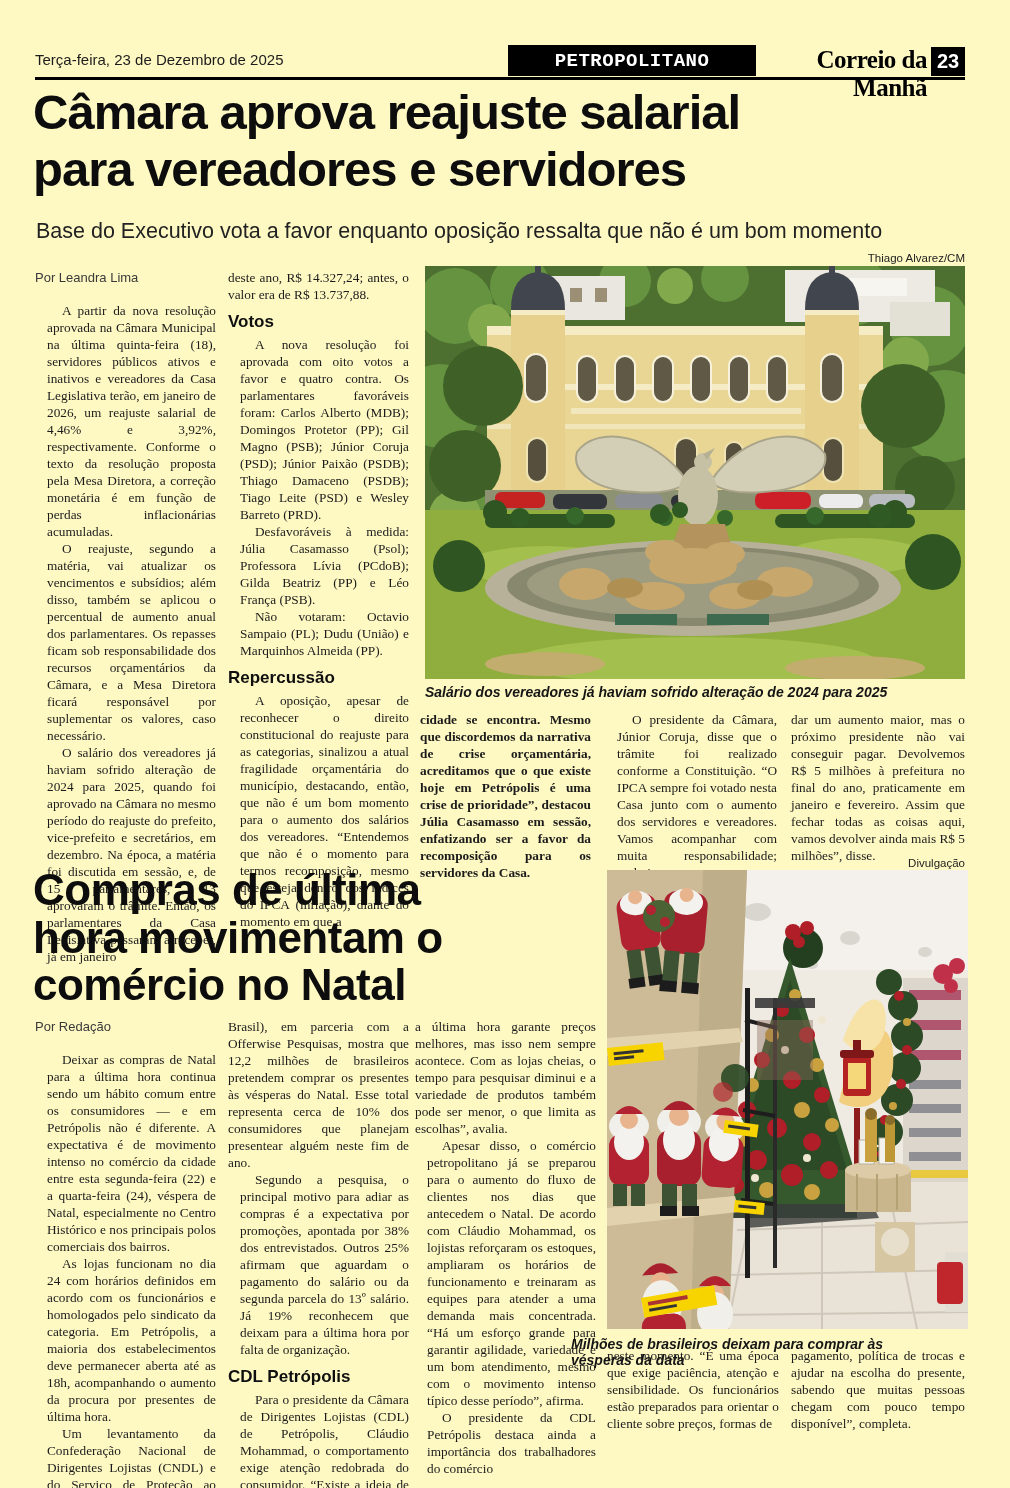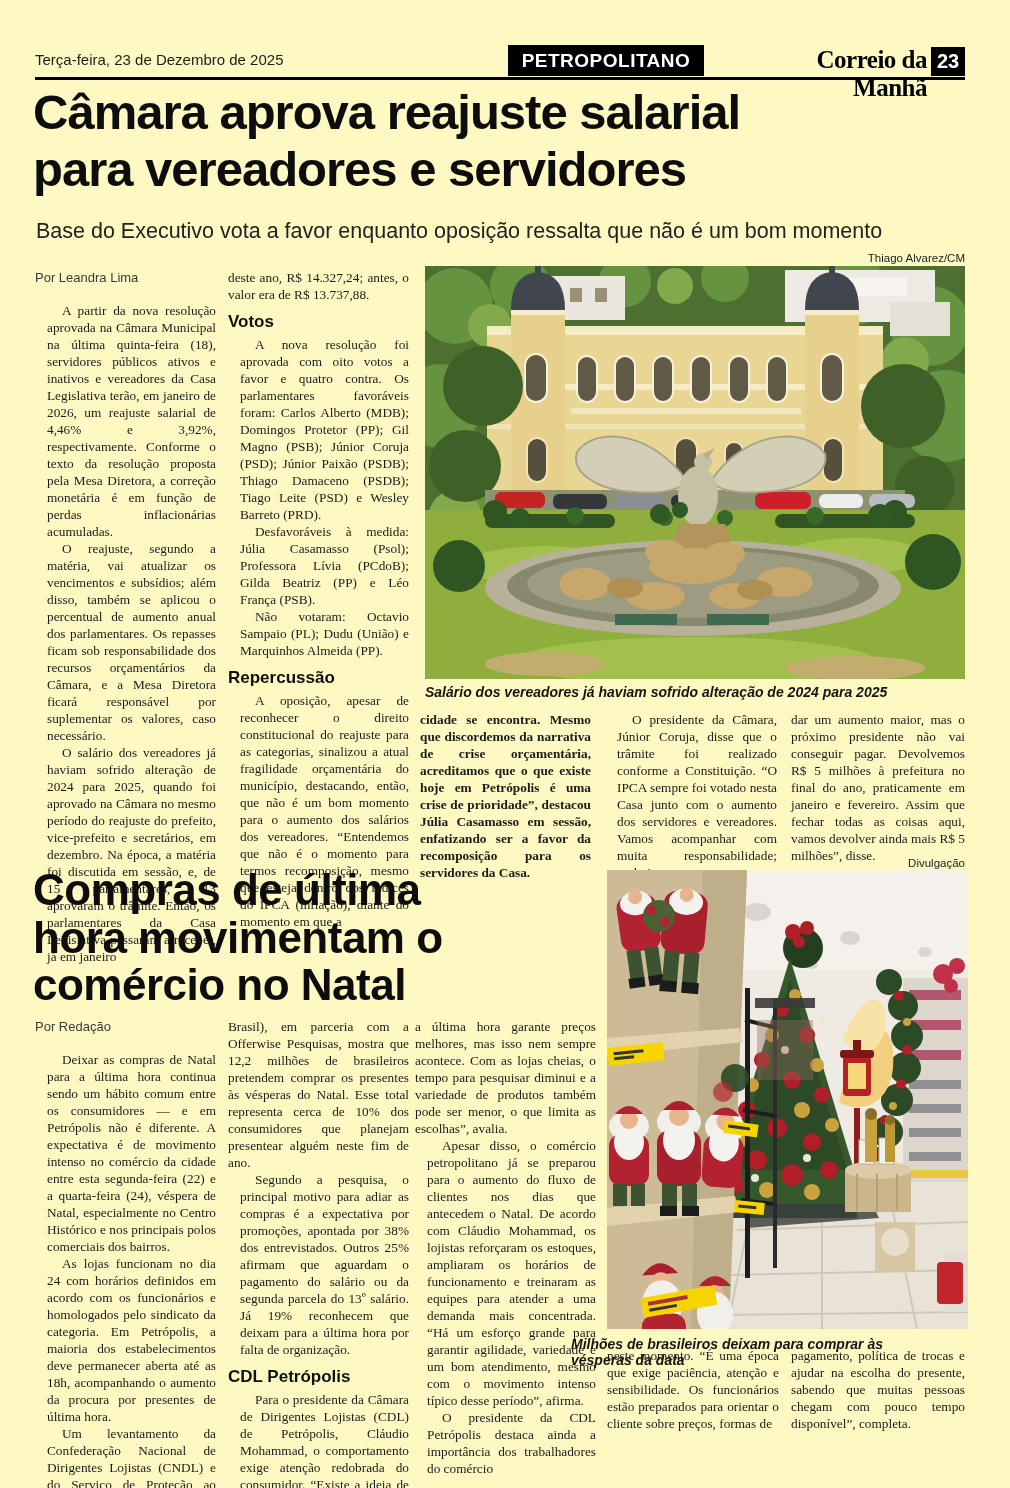--- a/index.html
+++ b/index.html
@@ -1,23 +1,23 @@
 <!DOCTYPE html>
 <html lang="pt"><head>
 <meta charset="utf-8">
 <title>Correio da Manhã — p.23</title>
 <style>
   html,body{margin:0;padding:0;background:#ffffff;}
   .page{position:relative;width:1010px;height:1488px;background:#fef9c3;overflow:hidden;
         font-family:"Liberation Sans",sans-serif;color:#111;}
   
   .date{position:absolute;left:35px;top:51px;font-size:15px;color:#1c1c1c;}
-  .section-bar{position:absolute;left:508px;top:45px;width:196px;height:31px;background:#000;
+  .section-bar{position:absolute;left:508px;top:45px;width:248px;height:31px;background:#000;
         color:#fff;font-weight:bold;font-size:19px;letter-spacing:.5px;
-        display:flex;align-items:center;justify-content:center;}
+        display:flex;align-items:center;justify-content:center;font-family:Liberation Mono, monospace;}
   .masthead{position:absolute;left:755px;top:46px;width:172px;text-align:right;
         font-family:"Liberation Serif",serif;font-weight:bold;font-size:25px;letter-spacing:-.5px;color:#000;}
   .pagenum{position:absolute;left:931px;top:47px;width:34px;height:29px;background:#000;color:#fff;
         font-weight:bold;font-size:20px;display:flex;align-items:center;justify-content:center;}
   .headrule{position:absolute;left:35px;top:77px;width:930px;height:3px;background:#000;}
   
   .headline1{position:absolute;left:33px;top:84px;width:945px;font-weight:bold;font-size:49px;
         line-height:1.17;letter-spacing:-1px;color:#0d0d0d;white-space:pre-line;}
   .subheadline{position:absolute;left:36px;top:219px;width:935px;font-size:21.5px;color:#222;}
   .headline2{position:absolute;left:33px;top:866px;width:590px;font-weight:bold;font-size:44px;

